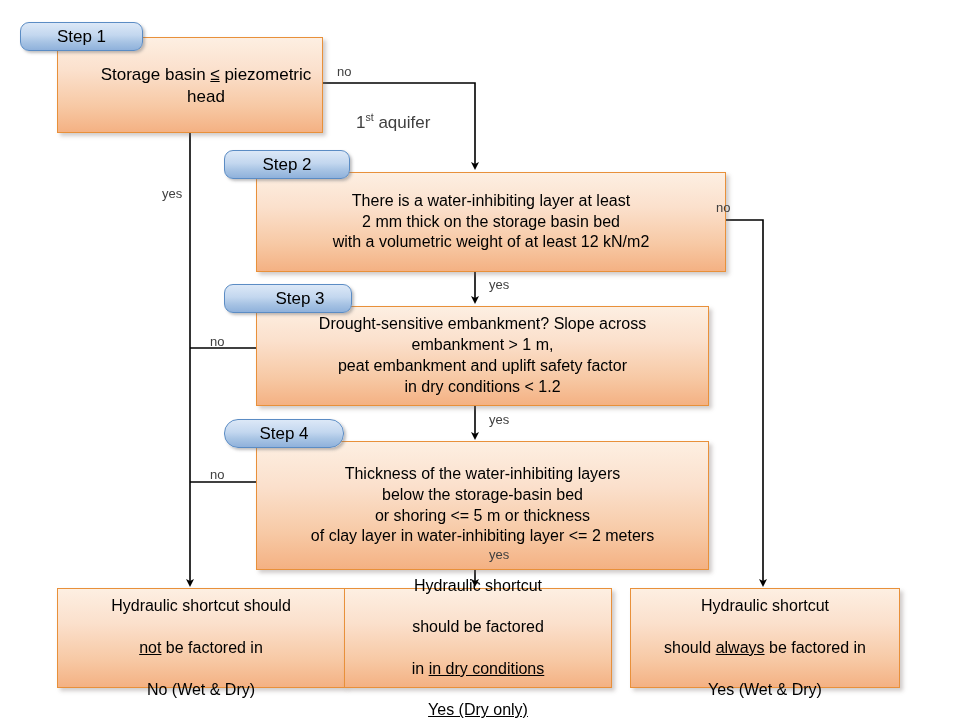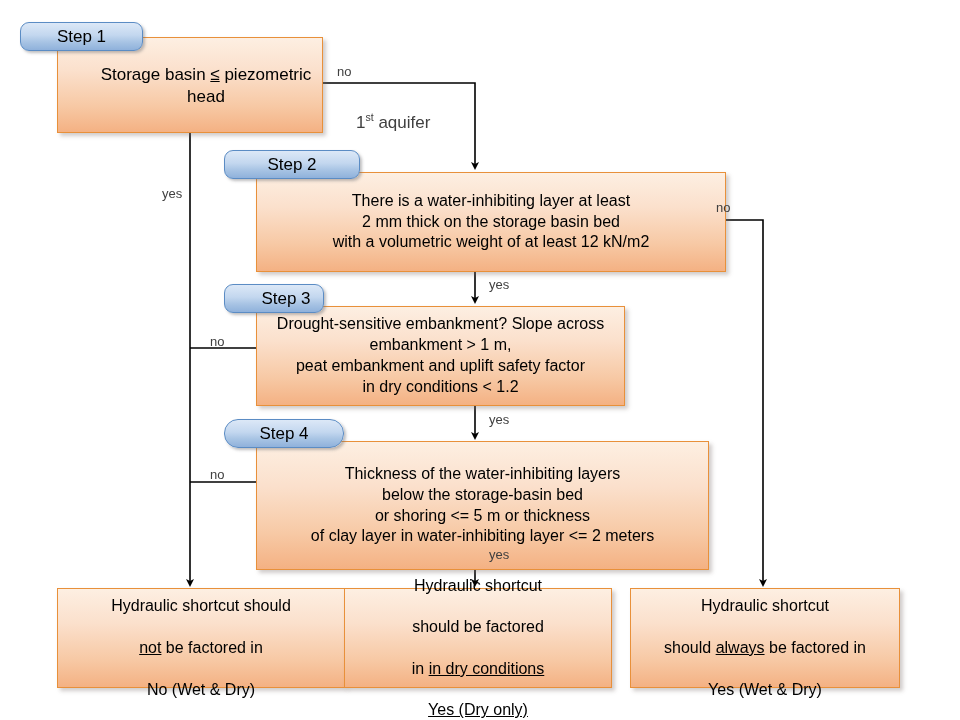--- a/index.html
+++ b/index.html
@@ -98,31 +98,31 @@
   </div>
   <div class="step-tab" style="left:20px;top:22px;width:123px;height:29px;text-align:center;">
     <span>Step 1</span>
   </div>
 
   <div class="obox" style="left:256px;top:172px;width:470px;height:100px;font-size:16px;">
     <span class="txt">There is a water-inhibiting layer at least
 2 mm thick on the storage basin bed
 with a volumetric weight of at least 12 kN/m2</span>
   </div>
-  <div class="step-tab" style="left:224px;top:150px;width:136px;height:29px;">
+  <div class="step-tab" style="left:224px;top:150px;width:126px;height:29px;">
     <span>Step 2</span>
   </div>
 
-  <div class="obox" style="left:256px;top:306px;width:369px;height:100px;font-size:16px;">
+  <div class="obox" style="left:256px;top:306px;width:453px;height:100px;font-size:16px;">
     <span class="txt">Drought-sensitive embankment? Slope across
 embankment &gt; 1 m,
 peat embankment and uplift safety factor
 in dry conditions &lt; 1.2</span>
   </div>
-  <div class="step-tab" style="left:224px;top:284px;width:100px;height:29px;padding-left:24px;">
+  <div class="step-tab" style="left:224px;top:284px;width:128px;height:29px;padding-left:24px;">
     <span>Step 3</span>
   </div>
 
   <div class="obox" style="left:256px;top:441px;width:453px;height:129px;font-size:16px;">
     <span class="txt">Thickness of the water-inhibiting layers
 below the storage-basin bed
 or shoring &lt;= 5 m or thickness
 of clay layer in water-inhibiting layer &lt;= 2 meters</span>
   </div>
   <div class="step-tab" style="left:224px;top:419px;width:120px;height:29px;border-radius:14px;">

